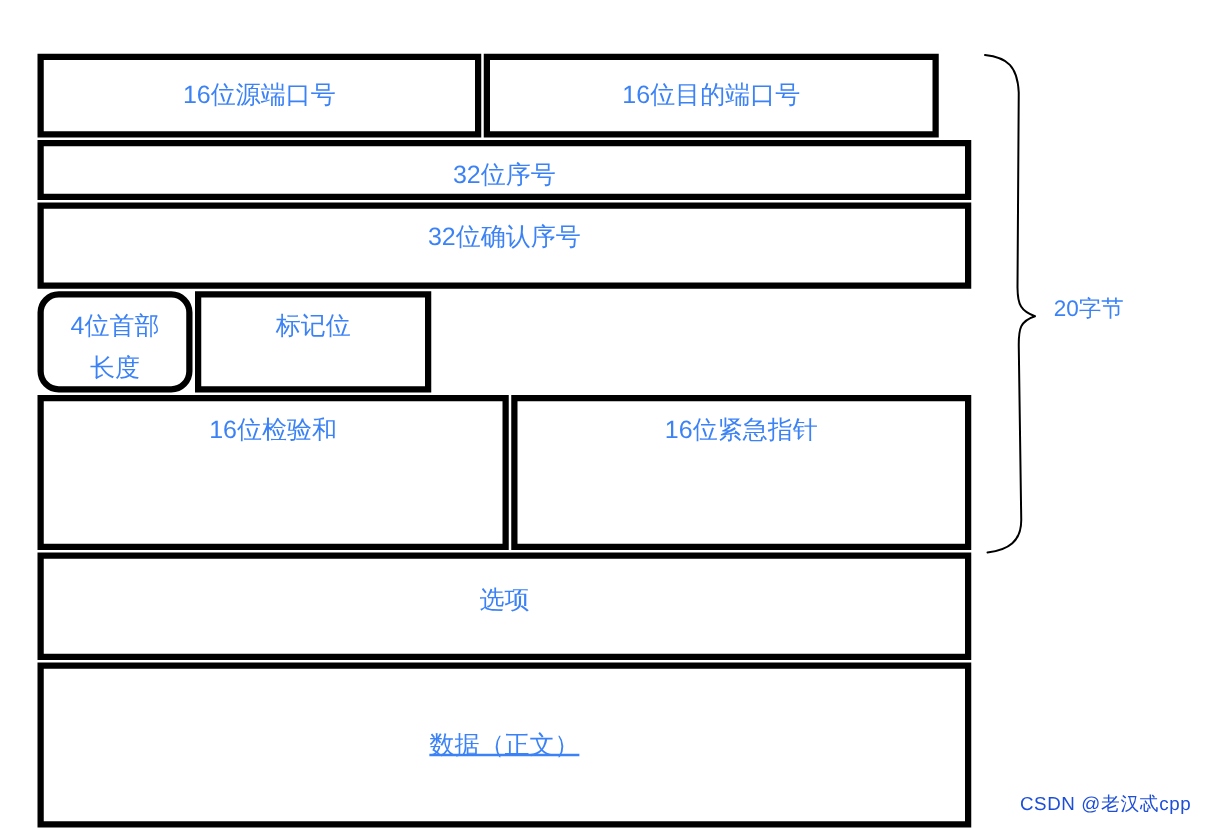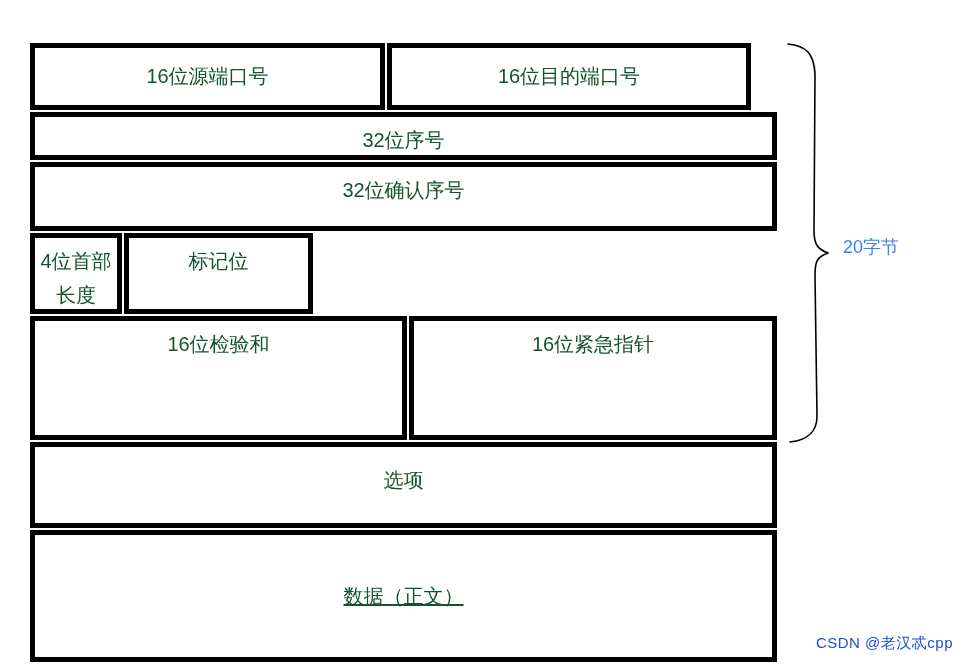--- a/index.html
+++ b/index.html
@@ -25,21 +25,21 @@
   }
   .row {
     display: flex;
     gap: 2px;
     margin-bottom: 2px;
   }
   .cell {
     box-sizing: border-box;
     border: 5px solid #000000;
     background: #ffffff;
-    color: #14532d;
+    color: #3b82f6;
     font-size: 20px;
     display: flex;
     justify-content: center;
     align-items: flex-start;
     padding-top: 10px;
     text-align: center;
     white-space: pre-line;
     line-height: 1.35;
   }
 
@@ -49,21 +49,21 @@
   .row3 .cell { height: 69px; }
   .row4 .cell { height: 81px; }
   .row5 .cell { height: 124px; }
   .row6 .cell { height: 86px; padding-top: 20px; }
   .row7 .cell { height: 132px; align-items: center; padding-top: 0; text-decoration: underline; }
 
   
   .w-full { width: 747px; }
   .c1a { width: 355px; }
   .c1b { width: 364px; }
-  .c4a { width: 92px; }
+  .c4a { width: 124px; border-radius: 17px; }
   .c4b { width: 106px; }
   .c4c { width: 189px; }
   .c4d { width: 342px; }
   .c5a { width: 377px; }
   .c5b { width: 368px; }
 
   
   .cell.twoline {
     padding-top: 6px;
     line-height: 1.7;

